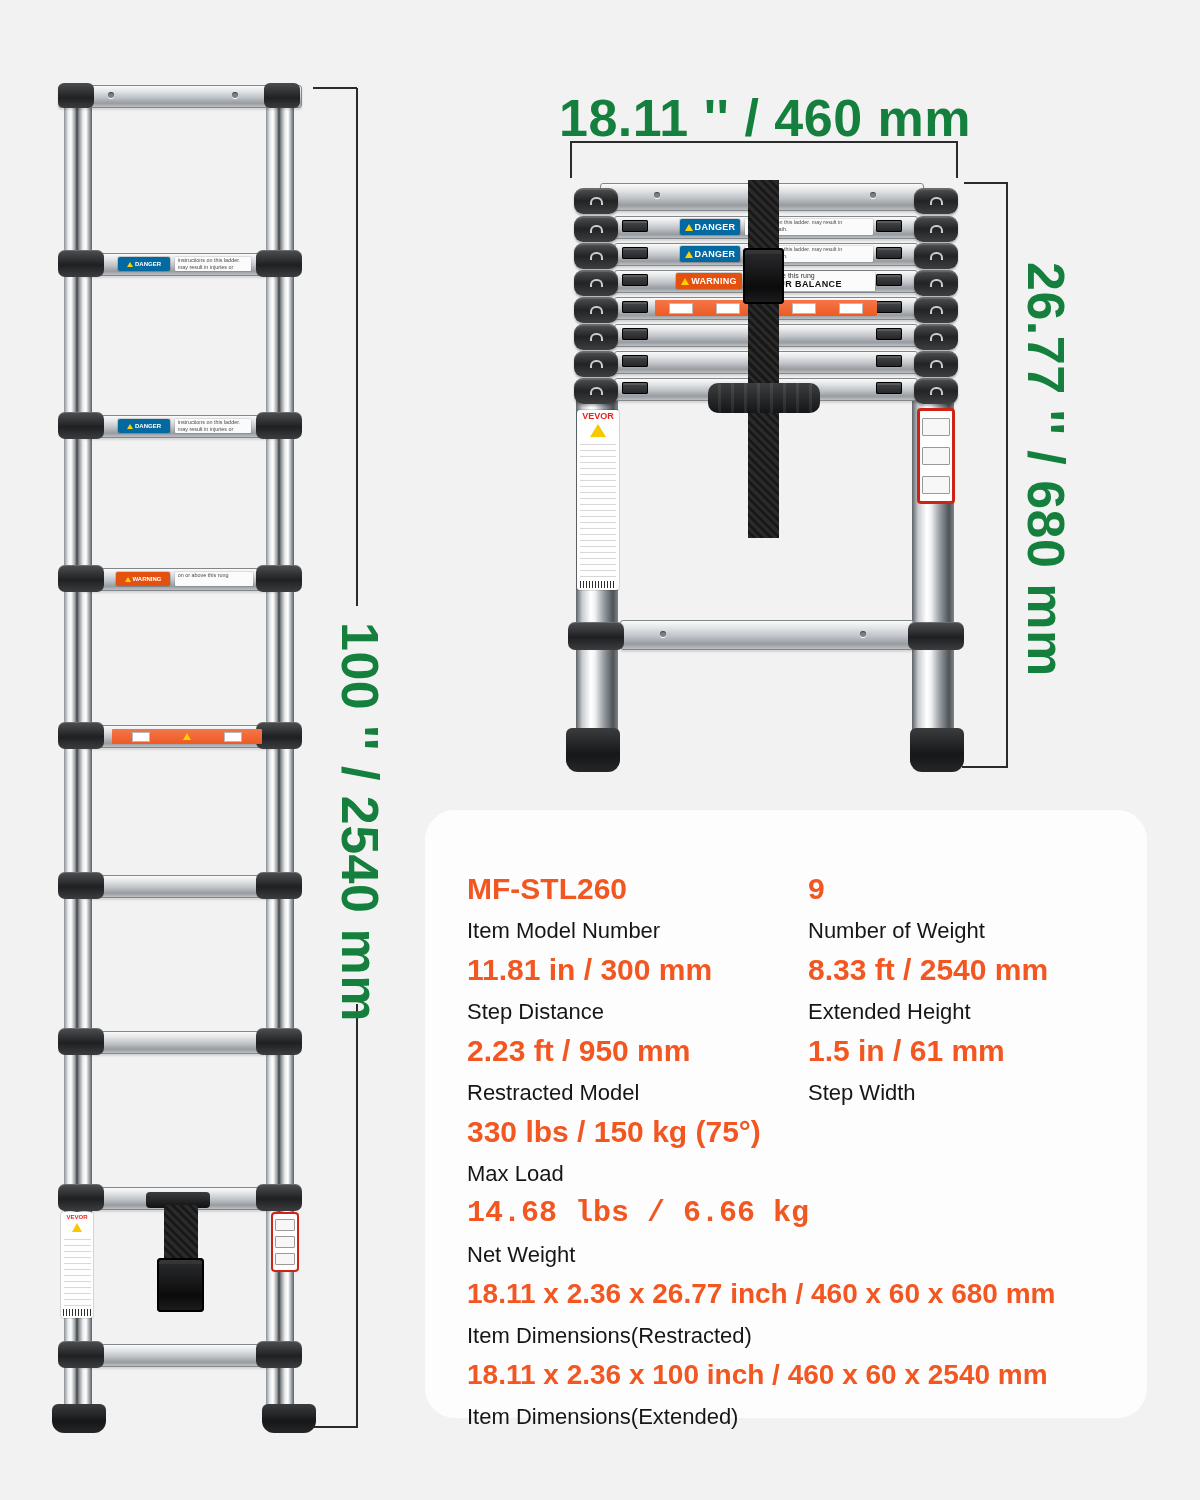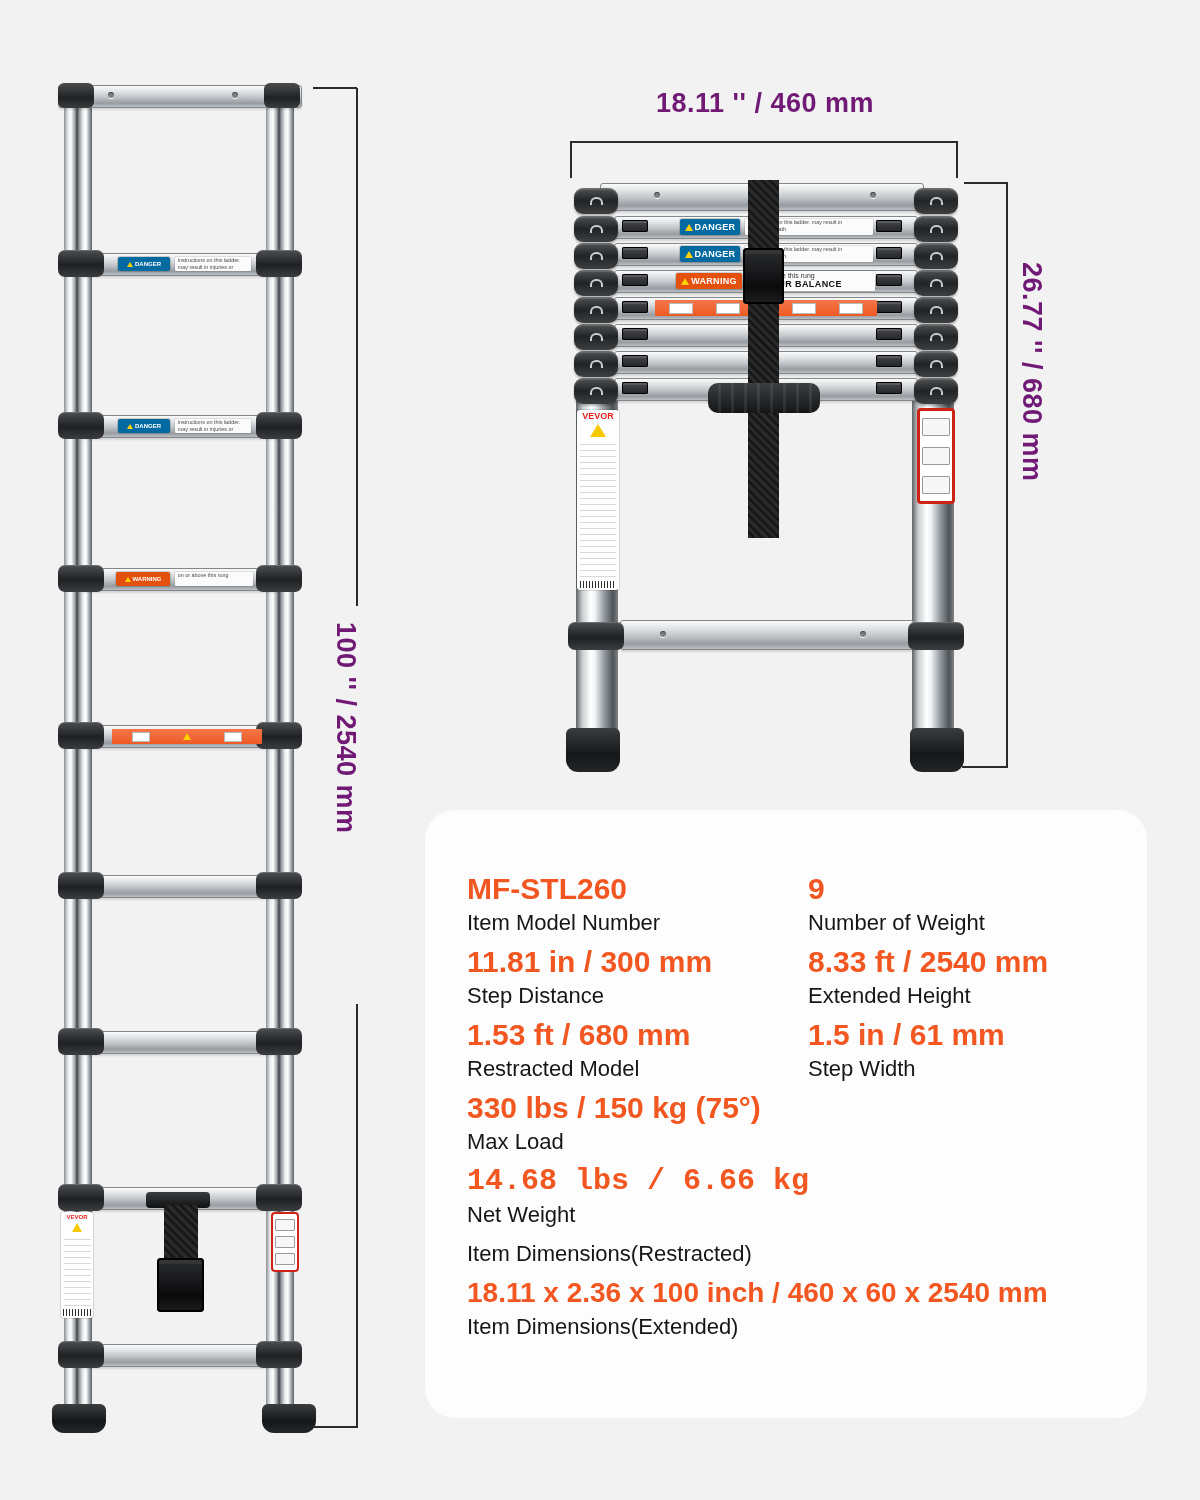--- a/index.html
+++ b/index.html
@@ -2,21 +2,21 @@
 <html><head>
 <meta charset="utf-8">
 <style>
   html,body{margin:0;padding:0;}
   body{font-family:"Liberation Sans",sans-serif;}
   .canvas{position:relative;width:1200px;height:1500px;background:#f2f2f3;overflow:hidden;}
   .abs{position:absolute;}
 
   
   .dline{position:absolute;background:#2b2b2b;}
-  .dim-text{position:absolute;font-weight:bold;font-size:27px;color:#701a75;white-space:nowrap;letter-spacing:0.5px;}
+  .dim-text{position:absolute;font-weight:bold;font-size:52px;color:#15803d;white-space:nowrap;letter-spacing:0.5px;}
   .dim-text-v{writing-mode:vertical-rl;}
 
   
   .rung{position:absolute;height:21px;border:1px solid #82878c;border-radius:3px;
         background:linear-gradient(180deg,#fafbfb 0%,#e2e4e6 25%,#bfc3c7 55%,#979ca1 82%,#bcbfc2 100%);
         box-shadow:0 2px 2px rgba(0,0,0,.12);}
   .collar{position:absolute;width:46px;height:27px;border-radius:7px;
         background:linear-gradient(180deg,#4d4f52 0%,#1e2022 55%,#3b3d40 100%);
         box-shadow:inset 0 1px 0 rgba(255,255,255,.18);}
   .clip{position:absolute;width:26px;height:12px;border-radius:2px;
@@ -64,21 +64,21 @@
           background-image:repeating-linear-gradient(90deg,transparent 0 10px,rgba(255,255,255,.08) 10px 13px),linear-gradient(180deg,#3c3e40,#141516);}
 
   
   .spec-panel{position:absolute;left:425px;top:810px;width:722px;height:608px;background:#fdfdfd;border-radius:30px;
               box-sizing:border-box;padding:62px 20px 0 42px;}
   .spec-grid{display:grid;grid-template-columns:341px auto;}
   .spec-item{margin-bottom:9px;}
   .spec-item.wide{grid-column:1/-1;}
   .spec-value{font-weight:bold;font-size:30px;line-height:34px;color:#f25722;white-space:nowrap;}
   .spec-item.wide .spec-value{font-size:28px;}
-  .spec-label{font-size:22px;line-height:26px;color:#161616;margin-top:4px;}
+  .spec-label{font-size:22px;line-height:26px;color:#161616;margin-top:12px;}
 </style>
 </head>
 <body>
 
 <div class="canvas">
 
   <div class="abs" style="left:0;top:0;width:420px;height:1500px;">
     <div class="stile" style="left:64px;top:96px;height:1316px;"></div>
     <div class="stile" style="left:266px;top:96px;height:1316px;"></div>
 
@@ -343,37 +343,38 @@
       <div class="spec-item">
         <div class="spec-value">11.81 in / 300 mm</div>
         <div class="spec-label">Step Distance</div>
       </div>
       <div class="spec-item">
         <div class="spec-value">8.33 ft / 2540 mm</div>
         <div class="spec-label">Extended Height</div>
       </div>
 
       <div class="spec-item">
-        <div class="spec-value">1.53 ft / 680 mm</div>
+        <div class="spec-value">2.23 ft / 950 mm</div>
         <div class="spec-label">Restracted Model</div>
       </div>
       <div class="spec-item">
         <div class="spec-value">1.5 in / 61 mm</div>
         <div class="spec-label">Step Width</div>
       </div>
 
       <div class="spec-item wide">
         <div class="spec-value" style="font-size:30px;">330 lbs / 150 kg (75°)</div>
         <div class="spec-label">Max Load</div>
       </div>
       <div class="spec-item wide">
         <div class="spec-value" style="font-size:30px;font-family:Liberation Mono, monospace;">14.68 lbs / 6.66 kg</div>
         <div class="spec-label">Net Weight</div>
       </div>
       <div class="spec-item wide">
+        <div class="spec-value">18.11 x 2.36 x 26.77 inch / 460 x 60 x 680 mm</div>
         <div class="spec-label">Item Dimensions(Restracted)</div>
       </div>
       <div class="spec-item wide">
         <div class="spec-value">18.11 x 2.36 x 100 inch / 460 x 60 x 2540 mm</div>
         <div class="spec-label">Item Dimensions(Extended)</div>
       </div>
 
     </div>
   </div>
 

